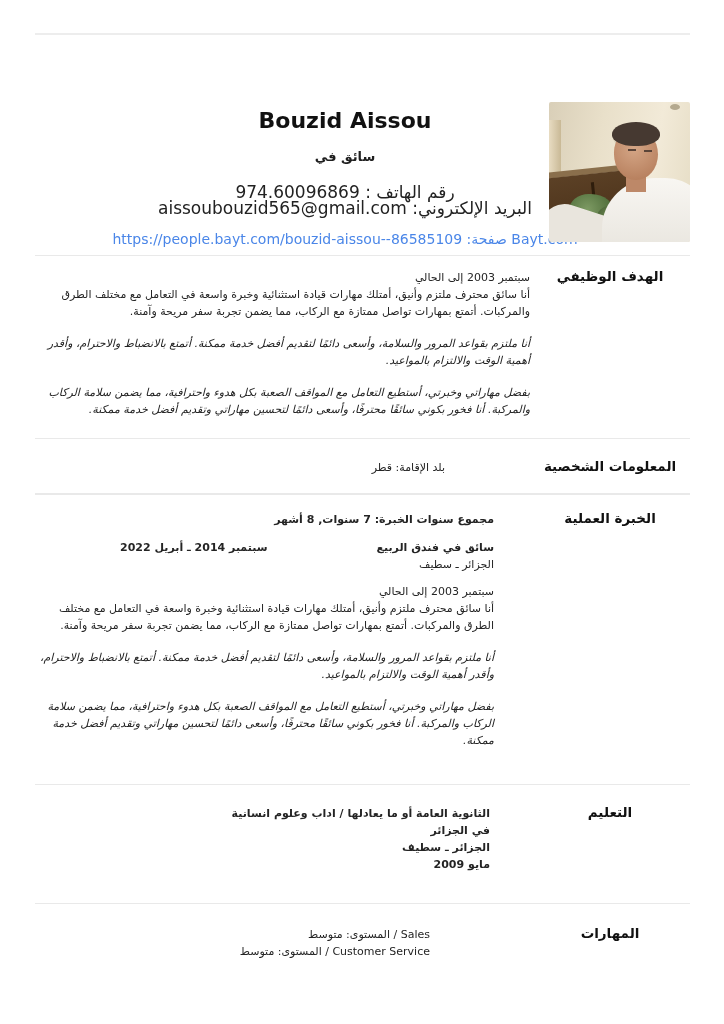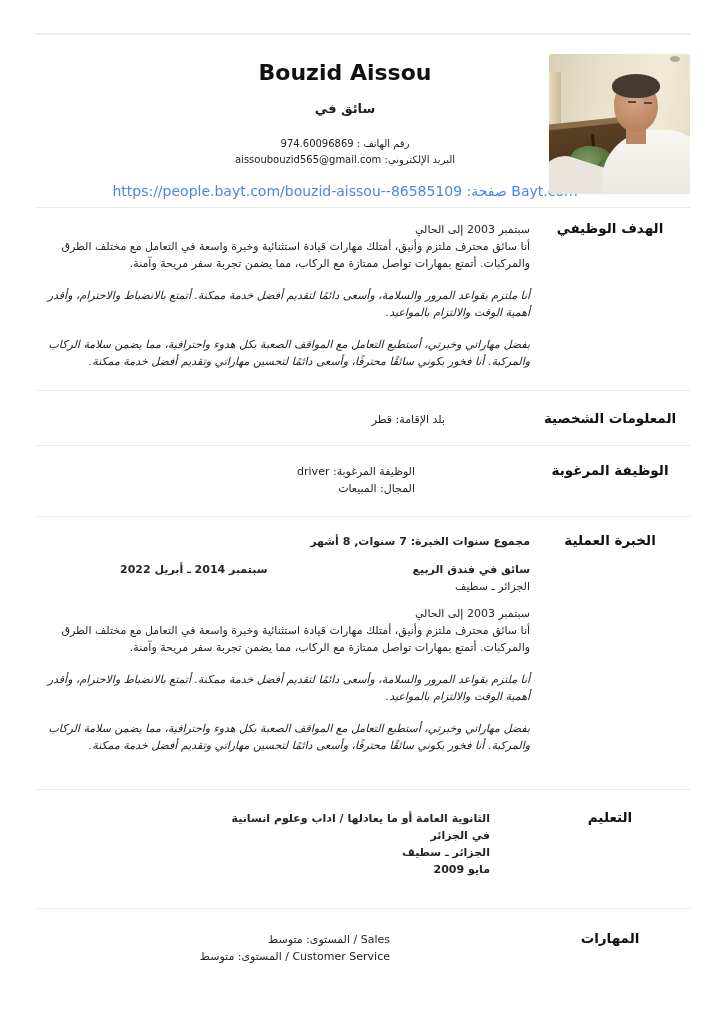--- a/index.html
+++ b/index.html
@@ -6,23 +6,23 @@
   .page{
     width:724px;height:1024px;position:relative;overflow:hidden;background:#fff;
     font-family:"DejaVu Sans","Liberation Sans",sans-serif;color:#1f1f1f;
   }
   .rule{border:none;border-top:1px solid #e9e9e9;margin:0 34px 0 35px;height:0;}
   .rule-top{border-top:2px solid #ededed;margin-top:33px;}
 
   
   .header{position:relative;margin:0 34px 0 35px;height:172px;}
   .header-text{width:620px;text-align:center;}
-  .name{padding-top:24px;font-size:22px;line-height:28px;font-weight:bold;color:#111;}
+  .name{padding-top:24px;font-size:22px;line-height:28px;font-weight:bold;color:#111;margin-top:48px;}
   .job-title{margin-top:14px;font-size:13px;line-height:16px;font-weight:bold;}
-  .contact{margin-top:19px;font-size:10px;line-height:16px;color:#222;}
+  .contact{margin-top:19px;font-size:17px;line-height:16px;color:#222;}
   .link-row{margin-top:16px;font-size:14px;line-height:14px;}
   .profile-link{color:#4a86e8;text-decoration:none;}
 
   
   .photo{position:absolute;top:19px;right:0;width:141px;height:140px;overflow:hidden;border-radius:2px;
     background:linear-gradient(100deg,#d9cfb8 0%,#e9e0ca 35%,#f2ead8 70%,#e5dcc4 100%);}
   .photo div{position:absolute;}
   .ph-pillar{left:0;top:18px;width:12px;height:76px;background:linear-gradient(90deg,#e8dcc2,#c9b996);}
   .ph-light{left:66px;top:32px;width:8px;height:8px;border-radius:50%;background:#978d7c;box-shadow:0 0 0 2px #d9cfb9;}
   .ph-spot{right:10px;top:2px;width:10px;height:6px;border-radius:50%;background:#b4a98f;}
@@ -45,23 +45,23 @@
   .sec-title{width:160px;flex-shrink:0;direction:rtl;text-align:center;font-size:13.5px;line-height:17px;font-weight:bold;color:#111;margin-top:-1px;}
   .para{margin:0 0 0 0;}
   .para + .para{margin-top:15px;font-style:italic;}
   .bold{font-weight:bold;}
 
   #sec-objective{padding-top:13px;padding-bottom:20px;}
   #sec-personal{padding-top:20px;padding-bottom:17px;}
   #sec-personal .sec-body{padding-left:0;padding-right:85px;}
   #sec-target{padding-top:17px;padding-bottom:19px;}
   #sec-target .sec-body{padding-right:115px;}
-  #sec-experience{padding-top:16px;padding-bottom:35px;}
+  #sec-experience{padding-top:16px;padding-bottom:35px;gap:36px;}
   #sec-education{padding-top:20px;padding-bottom:30px;}
-  #sec-skills{padding-top:22px;padding-bottom:40px;gap:40px;}
+  #sec-skills{padding-top:22px;padding-bottom:40px;}
 
   .job-row{display:flex;direction:rtl;justify-content:space-between;padding-left:85px;margin-top:11px;}
   .exp-period{margin-top:10px;}
   .edu-block{width:268px;margin-right:40px;}
 </style>
 </head>
 <body>
 
 <div class="page">
 
@@ -115,27 +115,20 @@
 
   <div class="section" id="sec-personal">
     <div class="sec-body">
       <div>بلد الإقامة: قطر</div>
     </div>
     <div class="sec-title">المعلومات الشخصية</div>
   </div>
 
   <div class="rule"></div>
 
-  <div class="section" id="sec-target">
-    <div class="sec-body">
-      <div>الوظيفة المرغوبة: driver</div>
-      <div>المجال: المبيعات</div>
-    </div>
-    <div class="sec-title">الوظيفة المرغوبة</div>
-  </div>
 
   <div class="rule"></div>
 
   <div class="section" id="sec-experience">
     <div class="sec-body">
       <div class="bold">مجموع سنوات الخبرة: 7 سنوات, 8 أشهر</div>
       <div class="job-row">
         <span class="bold">سائق في فندق الربيع</span>
         <span class="bold">سبتمبر 2014 ـ أبريل 2022</span>
       </div>

